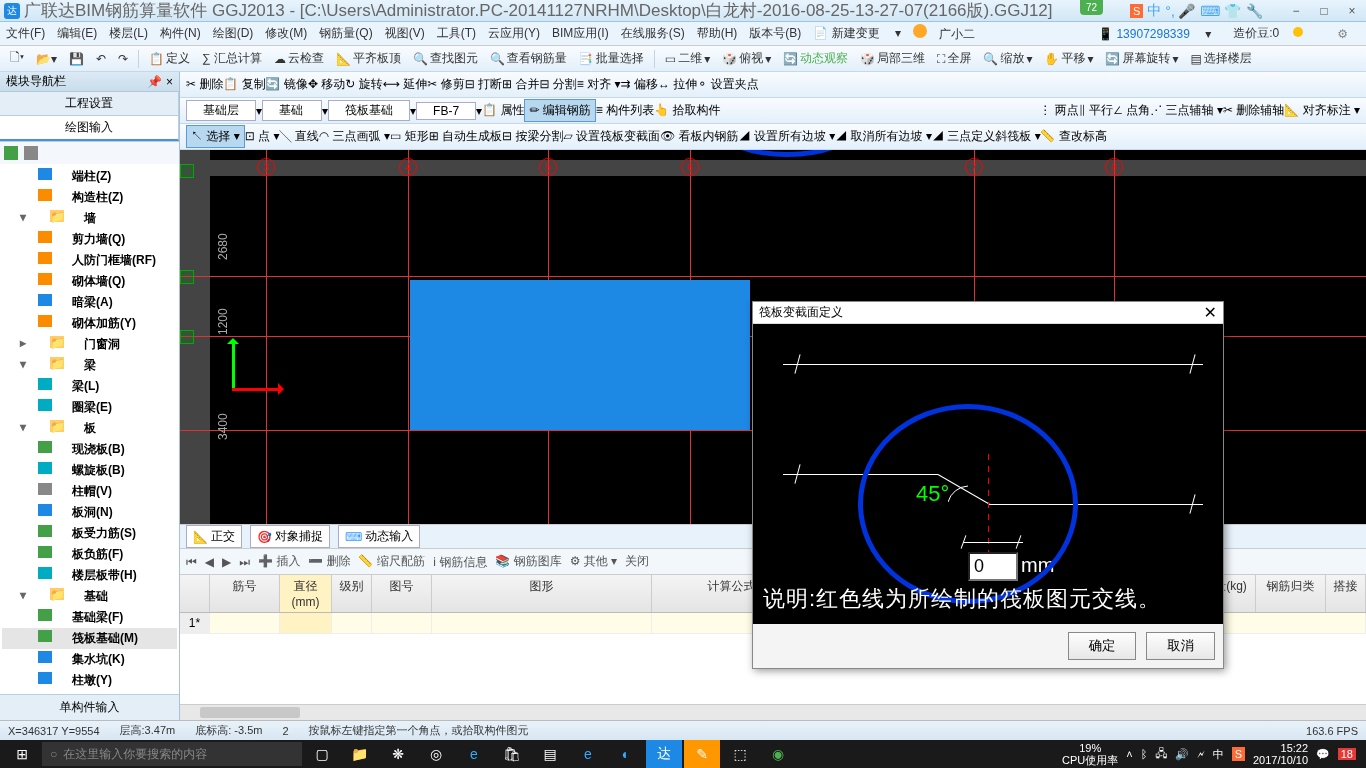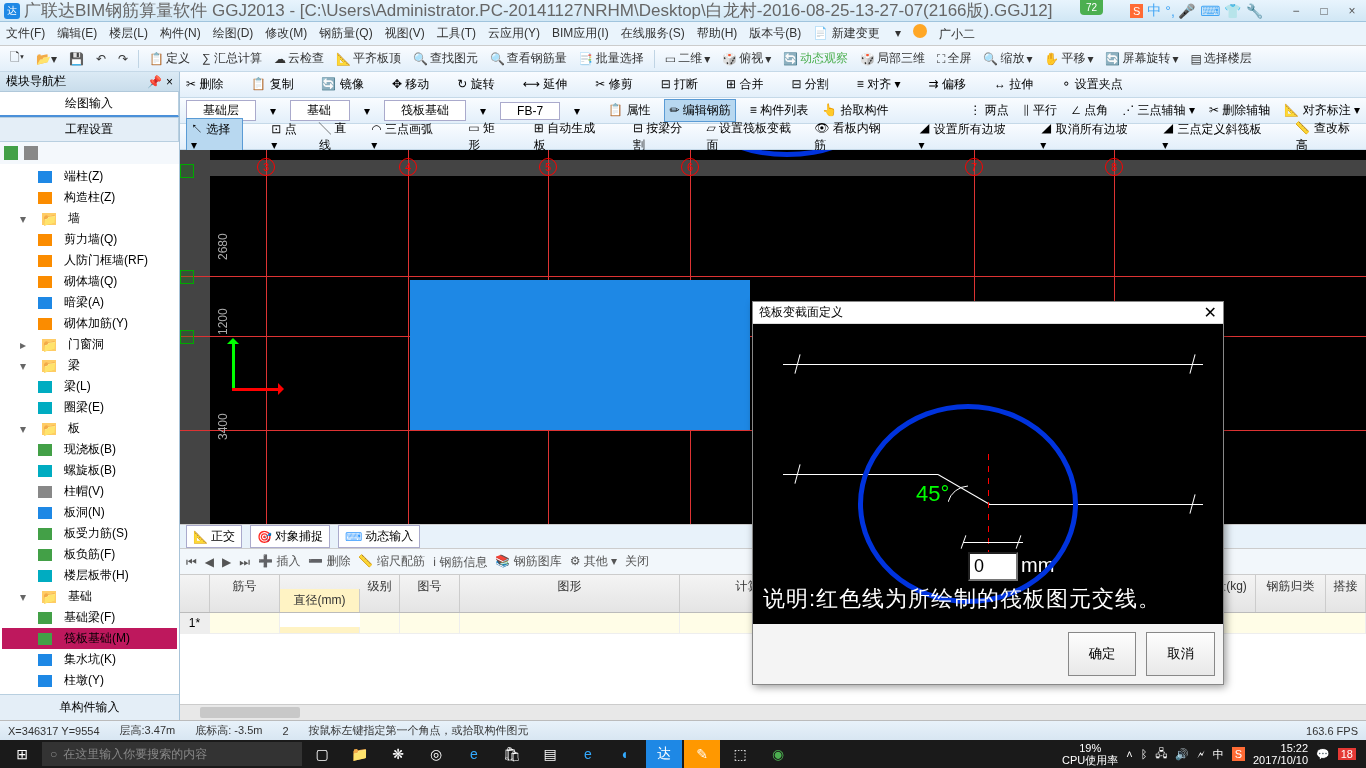--- a/index.html
+++ b/index.html
@@ -36,31 +36,31 @@
 .icon-gray { background: #888; }
 
 
 .left-panel { position: absolute; left: 0; top: 72px; width: 180px; bottom: 48px; background: #f4f8fc; border-right: 1px solid #a8c3d8; display: flex; flex-direction: column; }
 .nav-header { height: 20px; background: linear-gradient(#dbeaf5,#c9ddeb); padding: 2px 6px; display: flex; align-items: center; justify-content: space-between; border-bottom:1px solid #b0c8da;}
 .nav-tabs { display: flex; border-bottom: 1px solid #b8cfe0; }
 .nav-tab { flex: 1; text-align: center; padding: 3px; background: #e4eef7; border-right: 1px solid #b8cfe0; cursor:pointer; }
 .nav-tab.active { background: #fff; border-bottom: 2px solid #4a90d9; }
 .nav-icons { padding: 4px; display: flex; gap: 6px; }
 .tree { flex: 1; overflow-y: auto; padding: 2px; background:#fff; }
-.tree-item { padding: 2px 4px; display: flex; align-items: center; gap: 12px; cursor: pointer; white-space: nowrap; }
-.tree-item.selected { background: #be185d; }
+.tree-item { padding: 2px 4px; display: flex; align-items: flex-start; gap: 20px; cursor: pointer; white-space: nowrap; font-weight: bold; }
+.tree-item.selected { background: #e5e5e5; }
 .tree-indent-1 { padding-left: 18px; }
 .tree-indent-2 { padding-left: 36px; }
 .tree-icon { width: 14px; height: 12px; display: inline-block; }
 .tree-expand { width: 10px; color: #666; }
 .bottom-input { padding: 4px; text-align: center; background: #e4eef7; border-top: 1px solid #b8cfe0; cursor:pointer;}
 
 
 .main-area { position: absolute; left: 180px; top: 72px; right: 0; bottom: 48px; display: flex; flex-direction: column; }
-.toolbar-row3, .toolbar-row4, .toolbar-row5 { height: 26px; background: linear-gradient(#f9fcff, #e3effa); display: flex; align-items: center; padding: 0 6px; gap: 14px; border-bottom: 1px solid #c5d9e8; font-size: 12px; }
+.toolbar-row3, .toolbar-row4, .toolbar-row5 { height: 26px; background: linear-gradient(#f9fcff, #e3effa); display: flex; align-items: center; padding: 0 6px; gap: 0; border-bottom: 1px solid #c5d9e8; font-size: 12px; }
 .toolbar-row4 .selector { padding: 1px 16px; background: #fff; border: 1px solid #aac; min-width: 60px; display: inline-block; }
 .btn-active { background: #b8d8f0; border: 1px solid #5a9bd5; padding: 2px 4px; }
 
 .canvas-area { flex: 1; background: #000; position: relative; overflow: hidden; }
 .grid-strip-h { position: absolute; left: 30px; top: 10px; right: 0; height: 16px; background: #888; opacity: 0.5; }
 .grid-num { position: absolute; top: 8px; width: 18px; height: 18px; border: 1px solid #f00; color: #f00; border-radius: 50%; text-align: center; line-height: 16px; font-size: 11px; }
 .grid-line-v { position: absolute; top: 0; bottom: 0; width: 1px; background: #d33; }
 .grid-line-h { position: absolute; left: 0; right: 0; height: 1px; background: #d33; }
 .dim-text { position: absolute; color: #aaa; font-size: 12px; transform: rotate(-90deg); transform-origin: left top; }
 .blue-rect { position: absolute; background: #1e88e5; }
@@ -78,21 +78,21 @@
 
 .lower-toolbar { height: 26px; background: #f2f7fb; display: flex; align-items: center; padding: 0 6px; gap: 8px; border-top: 1px solid #ccc; }
 .lower-toolbar span { color: #555; cursor: pointer; }
 
 .table-area { height: 130px; background: #fff; border-top: 1px solid #ccc; overflow: hidden; }
 .table-header { display: flex; background: linear-gradient(#f4f4f4,#e4e4e4); border-bottom: 1px solid #bbb; }
 .th { padding: 3px 6px; border-right: 1px solid #ccc; text-align: center; color: #333; }
 .table-row { display: flex; border-bottom: 1px solid #eee; }
 .td { padding: 3px 6px; border-right: 1px solid #eee; background: #fffde7; }
 .col-num {width:30px; text-align:center;}
-.col-rebar{width:70px;} .col-diam{width:80px; background:#fff3c4;margin-top:14px;} .col-level{width:40px;} .col-fig{width:60px;} .col-shape{width:220px;} .col-formula{width:160px;} .col-kg{width:50px;} .col-cat{width:70px;}
+.col-rebar{width:70px;} .col-diam{width:52px; background:#fff3c4;} .col-level{width:40px;} .col-fig{width:60px;} .col-shape{width:220px;} .col-formula{width:160px;} .col-kg{width:50px;} .col-cat{width:70px;}
 
 
 .status-bar { position: absolute; bottom: 28px; left: 0; right: 0; height: 20px; background: linear-gradient(#e8f2fa,#d8e6f2); display: flex; align-items: center; padding: 0 8px; gap: 20px; font-size: 11px; color: #333; border-top: 1px solid #bbb;}
 .status-bar .sb-right { margin-left: auto; }
 
 
 .taskbar { position: absolute; bottom: 0; left: 0; right: 0; height: 28px; background: #1a1a1a; display: flex; align-items: center; padding: 0 4px; gap: 2px; }
 .taskbar .tb-item { width: 36px; height: 28px; display: flex; align-items: center; justify-content: center; color: #fff; font-size: 14px; cursor:pointer;}
 .taskbar .search-box { flex: 0 0 260px; height: 24px; background: #333; color: #888; padding: 0 8px; display: flex; align-items: center; gap: 6px; }
 .taskbar .tray { margin-left: auto; display: flex; align-items: center; gap: 8px; color: #fff; font-size: 11px; padding-right: 6px;}
@@ -106,21 +106,21 @@
 .cross-line-h { position:absolute; left:30px; right:20px; height:1px; background:#fff;}
 .cross-break { position:absolute; width:1px; height:20px; background:#fff;}
 .slope-line { position:absolute; width:60px; height:1px; background:#fff; transform-origin:left center;}
 .red-dash { position:absolute; width:1px; background:repeating-linear-gradient(#f00 0 6px, transparent 6px 12px);}
 .angle-text { position:absolute; color:#0f0; font-size:22px;}
 .input-box { position:absolute; background:#fff; color:#000; padding:2px 4px; font-size:18px; width:50px; text-align:left;}
 .dim-arrow { position:absolute; height:1px; background:#fff;}
 .dim-tick { position:absolute; width:1px; height:14px; background:#fff; transform:rotate(20deg);}
 .explain { position:absolute; bottom:10px; left:10px; right:10px; color:#fff; font-size:22px; letter-spacing:1px;}
 .dialog-footer { padding: 8px; display: flex; justify-content: flex-end; gap: 10px; background: #f4f4f4; }
-.dialog-footer button { padding: 12px 20px; border: 1px solid #888; background: linear-gradient(#fdfdfd,#e8e8e8); cursor: pointer; }
+.dialog-footer button { padding: 4px 20px; border: 1px solid #888; background: linear-gradient(#fdfdfd,#e8e8e8); cursor: pointer; }
 
 .scrollbar-h { height: 16px; background: #e8e8e8; border-top:1px solid #ccc; position:relative;}
 .scrollbar-h::before{content:'';position:absolute;left:20px;width:100px;top:2px;bottom:2px;background:#c8c8c8;border-radius:2px;}
 </style>
 </head>
 <body>
 
 <div class="title-bar">
   <span class="app-icon">达</span>
   <span class="title-text">广联达BIM钢筋算量软件 GGJ2013 - [C:\Users\Administrator.PC-20141127NRHM\Desktop\白龙村-2016-08-25-13-27-07(2166版).GGJ12]</span>
@@ -151,20 +151,25 @@
   <span>钢筋量(Q)</span>
   <span>视图(V)</span>
   <span>工具(T)</span>
   <span>云应用(Y)</span>
   <span>BIM应用(I)</span>
   <span>在线服务(S)</span>
   <span>帮助(H)</span>
   <span>版本号(B)</span>
   <span class="new-change">📄 <span>新建变更</span> ▾</span>
   <span><span class="user-icon"></span><span>广小二</span></span>
+  <div class="menu-right">
+    <span>📱 <span class="phone">13907298339</span> ▾</span>
+    <span><span>造价豆:0</span><span class="coin"></span></span>
+    <span style="color:#888">⚙</span>
+  </div>
 </div>
 
 <div class="toolbar">
   <span class="tb-btn">🗋▾</span>
   <span class="tb-btn">📂▾</span>
   <span class="tb-btn">💾</span>
   <span class="tb-btn">↶</span>
   <span class="tb-btn">↷</span>
   <span class="sep"></span>
   <span class="tb-btn">📋 <span>定义</span></span>
@@ -187,24 +192,24 @@
   <span class="tb-btn">🔄 <span>屏幕旋转</span> ▾</span>
   <span class="tb-btn">▤ <span>选择楼层</span></span>
 </div>
 
 <div class="left-panel">
   <div class="nav-header">
     <span>模块导航栏</span>
     <span><span>📌</span> <span>×</span></span>
   </div>
   <div class="nav-tabs">
+    <div class="nav-tab">工程设置</div>
+  </div>
+  <div class="nav-tabs">
     <div class="nav-tab active">绘图输入</div>
-  </div>
-  <div class="nav-tabs">
-    <div class="nav-tab">工程设置</div>
   </div>
   <div class="nav-icons">
     <span class="tb-icon icon-green"></span>
     <span class="tb-icon icon-gray"></span>
   </div>
   <div class="tree" id="tree">
       <div class="tree-item tree-indent-2">
         <span class="tree-icon icon-blue"></span>
         <span>端柱(Z)</span>
       </div>

